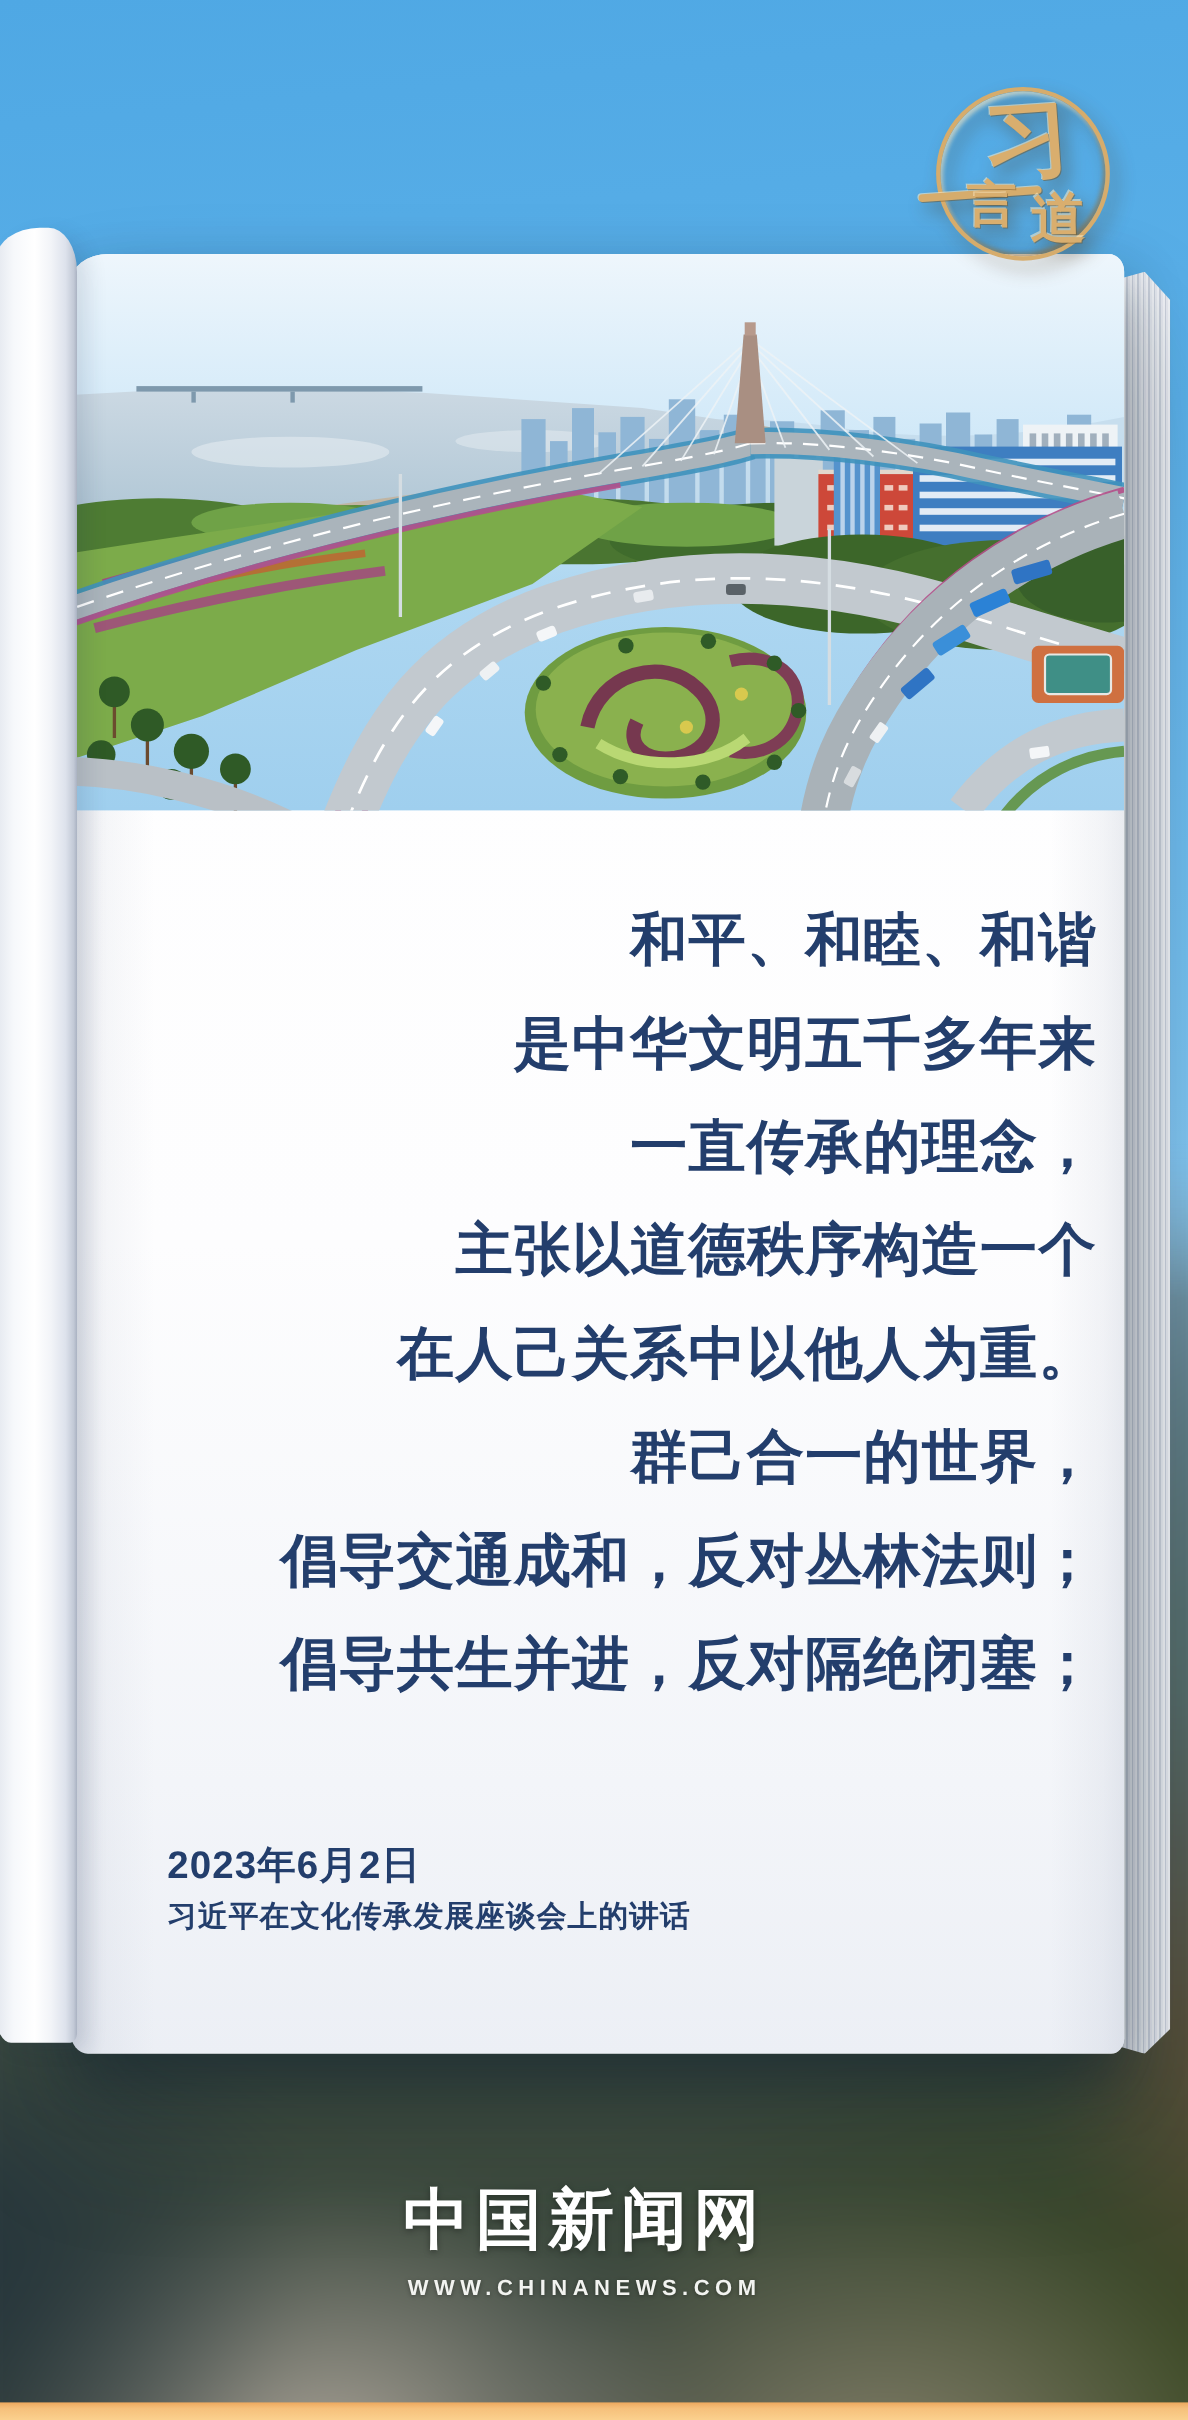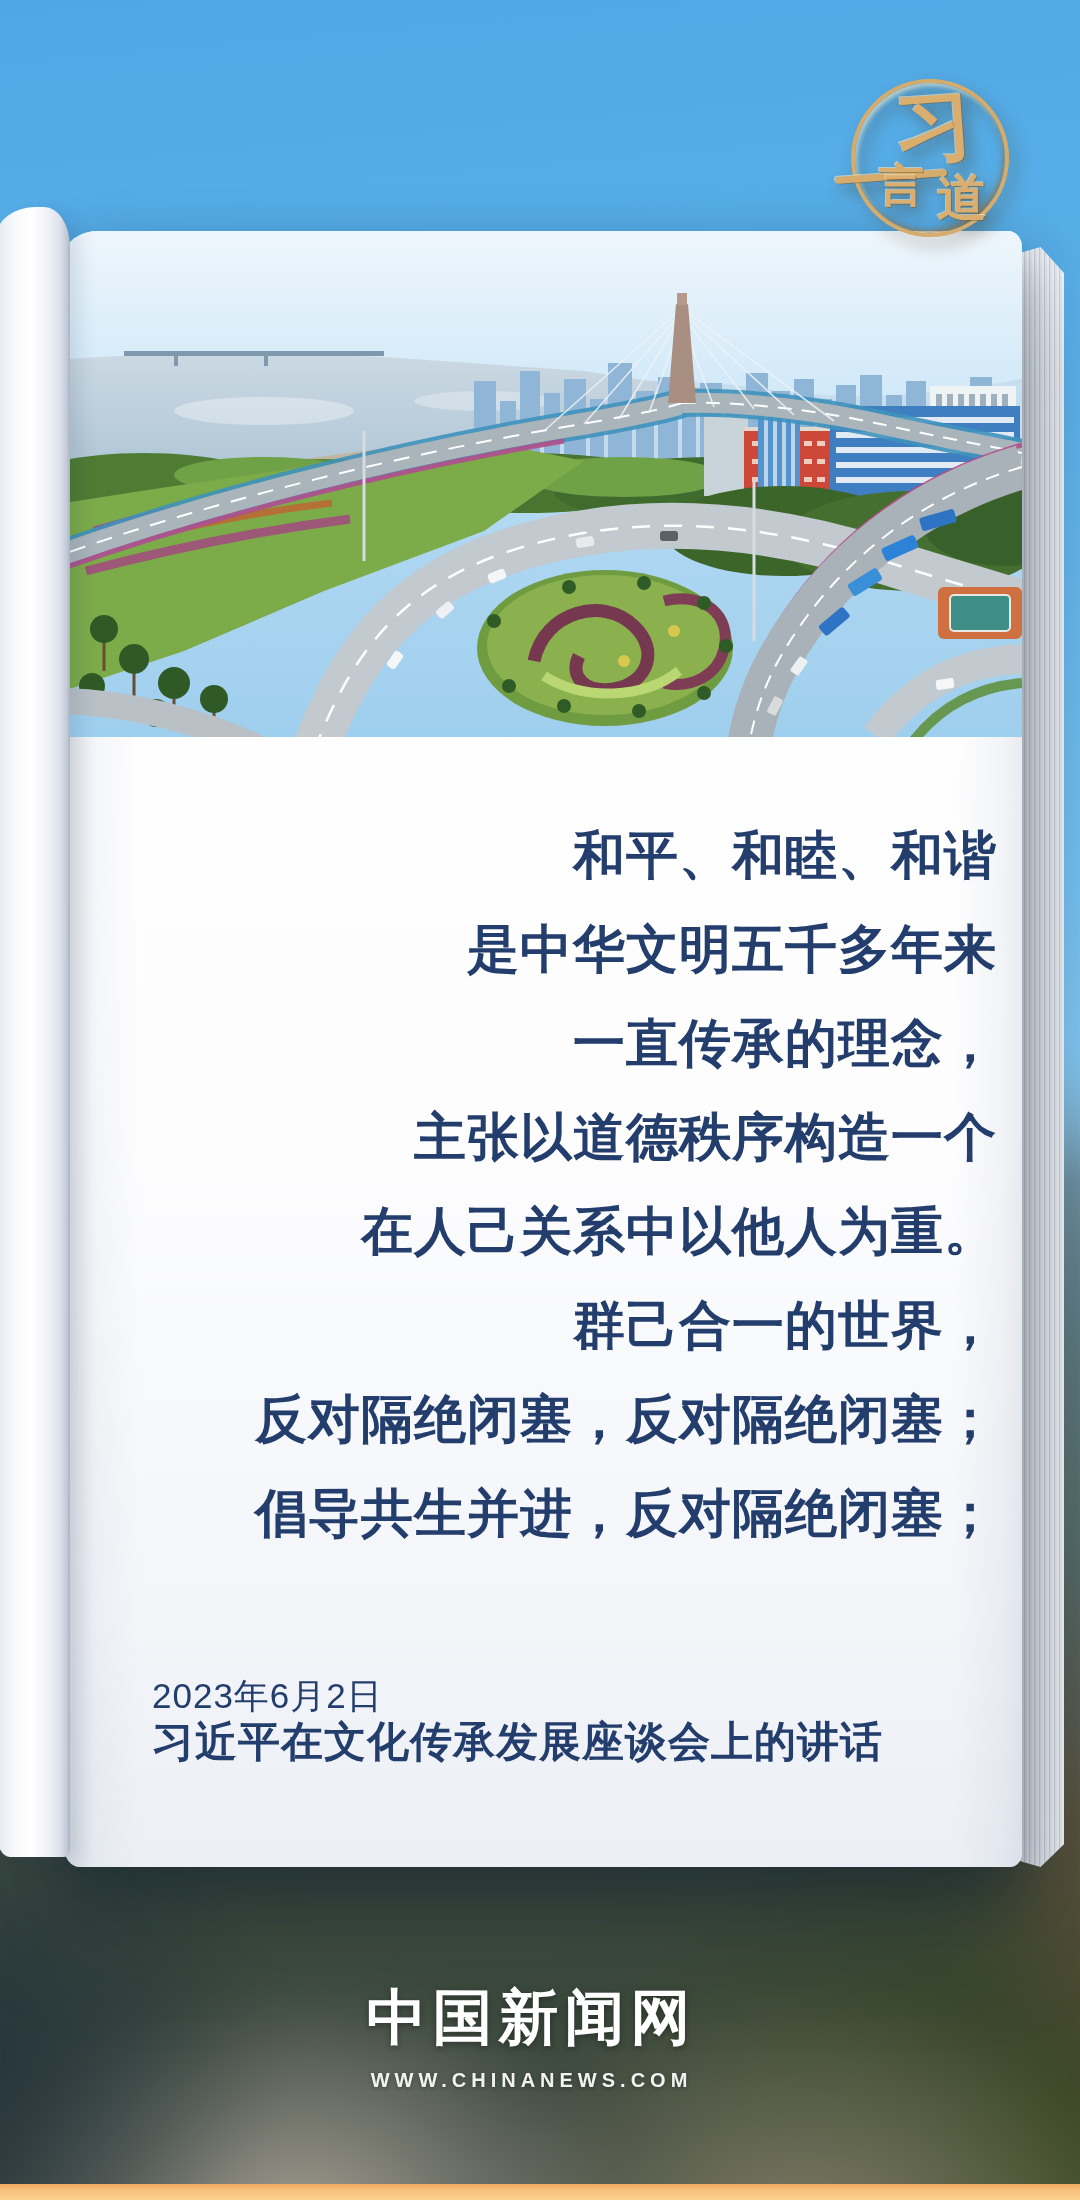--- a/index.html
+++ b/index.html
@@ -47,22 +47,22 @@
   .photo{position:absolute;left:0;top:0;width:958px;height:506px;overflow:hidden;
     border-radius:34px 14px 0 0 / 26px 16px 0 0;}
   .photo svg{display:block;}
 
   
   .quote{position:absolute;left:88px;top:577px;width:845px;color:#233e6c;
     font-weight:700;font-size:52px;line-height:94px;letter-spacing:1px;text-align:right;}
   .quote div{white-space:nowrap;}
 
   .meta{position:absolute;left:88px;top:1441px;color:#233e6c;}
-  .meta .date{font-size:35px;line-height:47px;font-weight:400;letter-spacing:1px;}
-  .meta .attr{font-size:42px;line-height:46px;font-weight:700;letter-spacing:1px;}
+  .meta .date{font-size:35px;line-height:47px;font-weight:700;letter-spacing:1px;}
+  .meta .attr{font-size:27px;line-height:46px;font-weight:700;letter-spacing:1px;}
 
   
   .seal{position:absolute;left:851px;top:79px;width:158px;height:158px;z-index:9;
     filter:drop-shadow(6px 8px 8px rgba(70,45,15,.40));color:#d9ae6e;font-weight:700;}
   .seal-circle{position:absolute;inset:0;border-radius:50%;border:4px solid #d6ac6c;
     box-shadow:inset -2px -3px 4px rgba(150,105,45,.55),inset 2px 3px 4px rgba(255,235,195,.6);}
   .seal span{position:absolute;text-shadow:1px 1px 0 rgba(120,80,25,.45),-1px -1px 0 rgba(255,240,205,.55);line-height:1;}
   .seal-xi{left:44px;top:8px;font-size:78px;transform:rotate(-4deg);}
   .seal-yan{left:28px;top:84px;font-size:45px;}
   .seal-dao{left:86px;top:94px;font-size:50px;}
@@ -337,21 +337,21 @@
       </svg>
     </div>
 
     <div class="quote">
       <div>和平、和睦、和谐</div>
       <div>是中华文明五千多年来</div>
       <div>一直传承的理念，</div>
       <div>主张以道德秩序构造一个</div>
       <div>在人己关系中以他人为重。</div>
       <div>群己合一的世界，</div>
-      <div>反对隔绝闭塞，反对隔绝闭塞；</div>
+      <div>倡导交通成和，反对丛林法则；</div>
       <div>倡导共生并进，反对隔绝闭塞；</div>
     </div>
 
     <div class="meta">
       <div class="date">2023年6月2日</div>
       <div class="attr">习近平在文化传承发展座谈会上的讲话</div>
     </div>
 
   </div>
 

